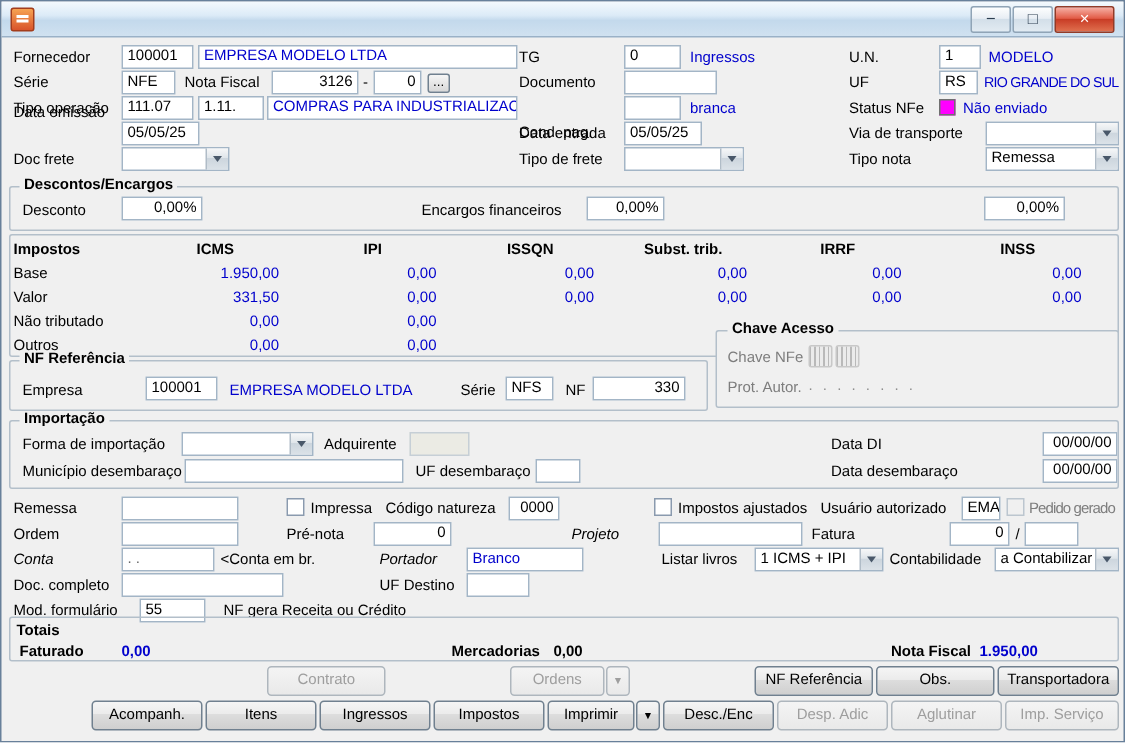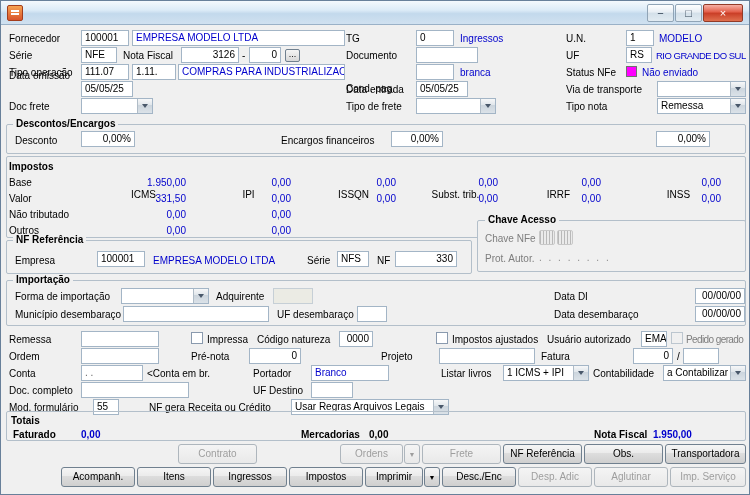--- a/index.html
+++ b/index.html
@@ -16,21 +16,21 @@
   .app-icon::after { content:""; position:absolute; left:3px; top:4px; width:8px; height:2px;
               background:#fff; box-shadow:0 3px 0 #fff; }
   .win-ctrls { position:absolute; right:6px; top:3px; display:flex; gap:1px; }
   .win-btn { width:27px; height:18px; border:1px solid #90a4b6; border-radius:2px; text-align:center;
              line-height:16px; font-size:11px; color:#2c3e50;
              background:linear-gradient(#fdfefe,#e8eef4 45%,#d3dfe9 50%,#e2ebf2); }
   .win-btn.close { width:40px; color:#fff; border-color:#923b28;
              background:linear-gradient(#f6b0a5,#e25c47 45%,#c93d26 50%,#e0704f); }
   .lbl { position:absolute; font-size:10px; line-height:13px; color:#000; white-space:nowrap; }
   .lbl.b { font-weight:bold; }
-  .lbl.i { }
+  .lbl.i { font-style:italic; }
   .lbl.blue { color:#0000cc; }
   .lbl.gray { color:#7d7d7d; }
   .inp { position:absolute; height:16px; background:#fff; border:1px solid #a3b5c6;
          font-size:10px; line-height:14px; padding:0 3px; color:#000;
          white-space:nowrap; overflow:hidden; }
   .inp.r { text-align:right; }
   .inp.blue { color:#0000cc; }
   .inp.dis { background:#ebebe4; border-color:#c6cfd6; }
   .combo { position:absolute; height:16px; background:#fff; border:1px solid #a3b5c6; }
   .combo .ct { position:absolute; left:3px; top:0; right:16px; font-size:10px; line-height:14px;
@@ -41,21 +41,21 @@
   .ca::after { content:""; position:absolute; left:4px; top:5px; width:0; height:0;
         border:3px solid transparent; border-top:4px solid #49586a; }
   .chk { position:absolute; width:12px; height:12px; background:#fff; border:1px solid #8a9aae; }
   .chk.dis { background:#f0f0f0; border-color:#bcc6cf; }
   .grp { position:absolute; border:1px solid #b3bfca; border-radius:2px; }
   .grp.opaque { background:#f0f0f0; }
   .leg { position:absolute; font-size:10px; font-weight:bold; background:#f0f0f0;
          padding:0 3px; line-height:12px; white-space:nowrap; }
   .cell { position:absolute; width:85px; font-size:10px; line-height:13px; text-align:right; color:#0000cc; }
   .colh { position:absolute; width:85px; font-size:10px; line-height:13px; text-align:center;
-          font-weight:normal; color:#000;margin-top:28px; }
+          font-weight:bold; color:#000; }
   .btn { position:absolute; height:20px; border:1px solid #70808f; border-radius:3px;
          background:linear-gradient(#f5f5f5,#ebebeb 45%,#dddddd 46%,#cfcfcf);
          font-size:10px; text-align:center; line-height:18px; color:#000; overflow:hidden; white-space:nowrap; }
   .btn.dis { color:#9e9e9e; border-color:#aeb6bd; background:linear-gradient(#f4f4f4,#e9e9e9); }
   .btn.arrow { font-size:7px; line-height:19px; }
   .mini-btn { position:absolute; width:15px; height:13px; border:1px solid #70808f; border-radius:2px;
          background:linear-gradient(#f5f5f5,#d8d8d8); font-size:9px; line-height:9px; text-align:center; }
   .swatch { position:absolute; width:11px; height:11px; border:1px solid #707070; }
   .barcode { position:absolute; width:16px; height:15px; border:1px solid #a8a8a8; border-radius:2px;
          background:repeating-linear-gradient(90deg,#8d8d8d 0 1px,#e8e8e8 1px 3px); opacity:.55; }
@@ -251,40 +251,35 @@
     <span class="ct">a Contabilizar</span>
     <span class="ca"></span>
   </div>
 
   <span class="lbl" style="left:8px;top:383px">Doc. completo</span>
   <div class="inp" style="left:80px;top:381px;width:108px"></div>
   <span class="lbl" style="left:252px;top:383px">UF Destino</span>
   <div class="inp" style="left:310px;top:381px;width:42px"></div>
 
   <span class="lbl" style="left:8px;top:400px">Mod. formulário</span>
-  <div class="inp" style="left:92px;top:398px;width:26px">55</div>
+  <div class="inp" style="left:92px;top:398px;width:44px">55</div>
   <span class="lbl" style="left:148px;top:400px">NF gera Receita ou Crédito</span>
-  <div class="combo" style="left:290px;top:398px;width:158px">
-    <span class="ct">Usar Regras Arquivos Legais</span>
-    <span class="ca"></span>
-  </div>
 
   <div class="grp" style="left:5px;top:410px;width:740px;height:30px"></div>
   <span class="lbl b" style="left:10px;top:413px">Totais</span>
   <span class="lbl b" style="left:12px;top:427px">Faturado</span>
   <span class="lbl b" style="left:80px;top:427px;color:#0000cc">0,00</span>
   <span class="lbl b" style="left:300px;top:427px">Mercadorias</span>
   <span class="lbl b" style="left:368px;top:427px">0,00</span>
   <span class="lbl b" style="left:593px;top:427px">Nota Fiscal</span>
   <span class="lbl b" style="left:652px;top:427px;color:#0000cc">1.950,00</span>
 
   <div class="btn dis" style="left:177px;top:443px;width:79px">Contrato</div>
   <div class="btn dis" style="left:339px;top:443px;width:63px">Ordens</div>
   <div class="btn dis arrow" style="left:403px;top:443px;width:16px">▼</div>
-  <div class="btn dis" style="left:421px;top:443px;width:79px">Frete</div>
   <div class="btn" style="left:502px;top:443px;width:79px">NF Referência</div>
   <div class="btn" style="left:583px;top:443px;width:79px">Obs.</div>
   <div class="btn" style="left:664px;top:443px;width:81px">Transportadora</div>
 
   <div class="btn" style="left:60px;top:466px;width:74px">Acompanh.</div>
   <div class="btn" style="left:136px;top:466px;width:74px">Itens</div>
   <div class="btn" style="left:212px;top:466px;width:74px">Ingressos</div>
   <div class="btn" style="left:288px;top:466px;width:74px">Impostos</div>
   <div class="btn" style="left:364px;top:466px;width:58px">Imprimir</div>
   <div class="btn arrow" style="left:423px;top:466px;width:16px">▼</div>

